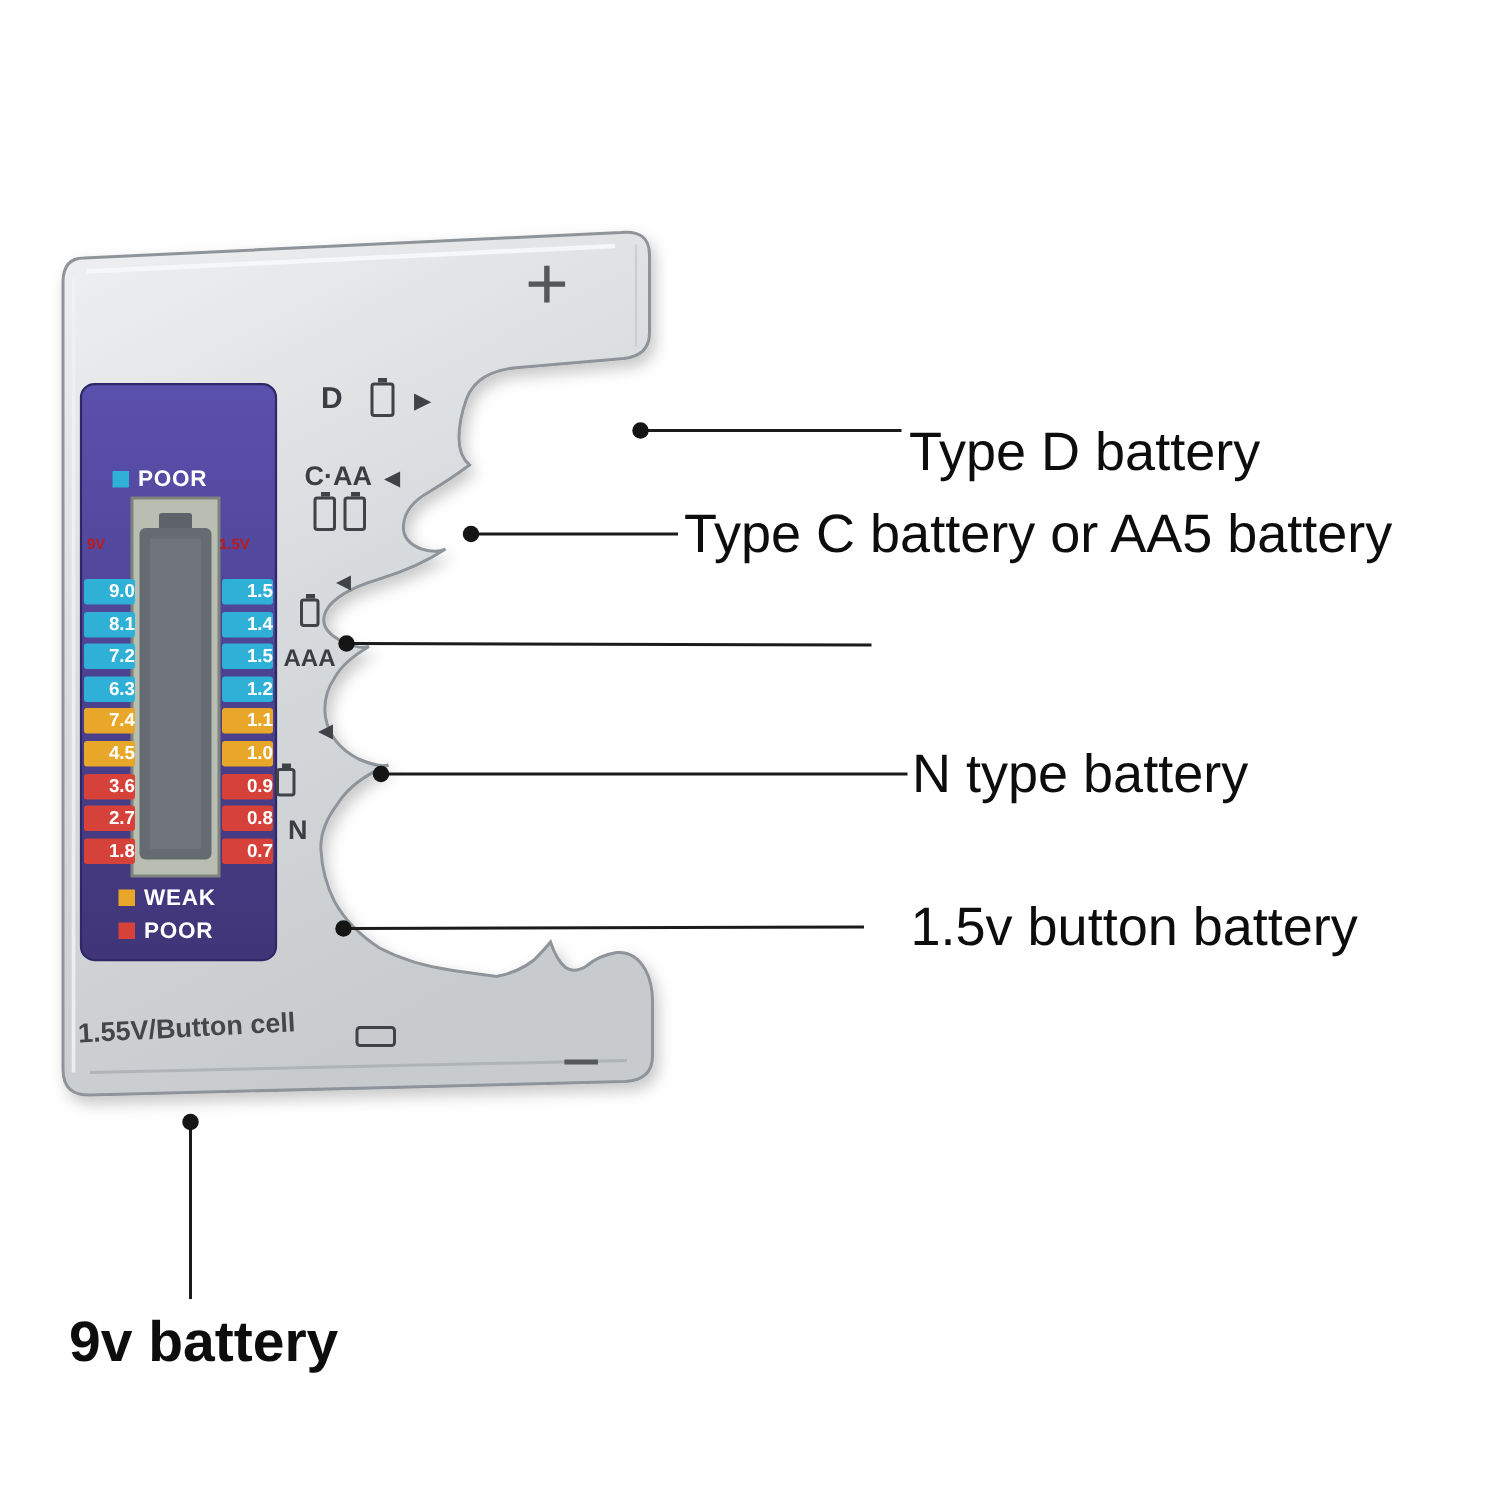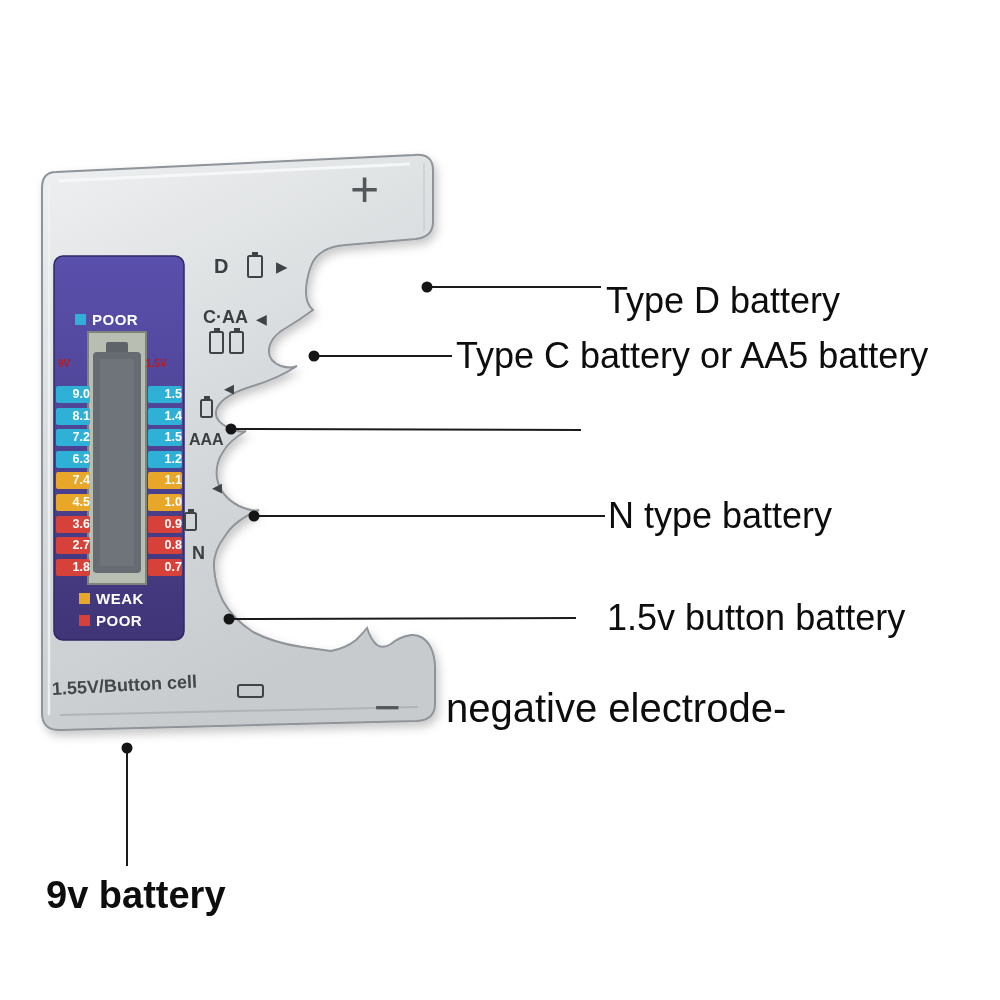--- a/index.html
+++ b/index.html
@@ -140,16 +140,15 @@
   </div>
   <div class="legend" style="left:79px;top:612px;">
     <span class="sq poor"></span>
     <span>POOR</span>
   </div>
 
   <div class="ann" style="left:606px;top:280px;">Type D battery</div>
   <div class="ann" style="left:456px;top:335px;">Type C battery or AA5 battery</div>
   <div class="ann" style="left:608px;top:495px;">N type battery</div>
   <div class="ann" style="left:578px;top:597px;margin-left:29px;">1.5v button battery</div>
-  <div class="ann" style="left:446px;top:686px;font-size:40px;">negative electrode-</div>
   <div class="ann" style="left:46px;top:874px;font-size:38px;font-weight:bold;">9v battery</div>
 
 </div>
 
 </body></html>

